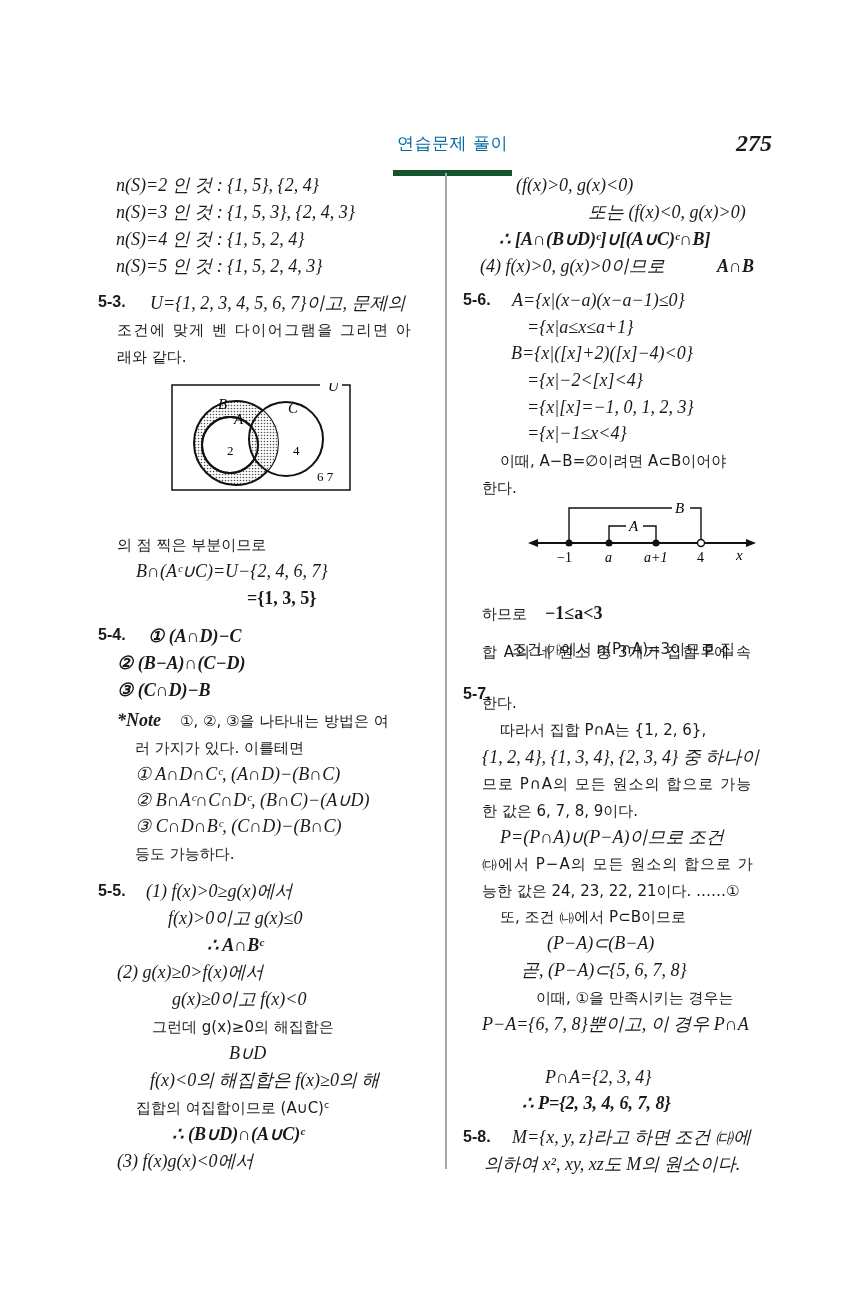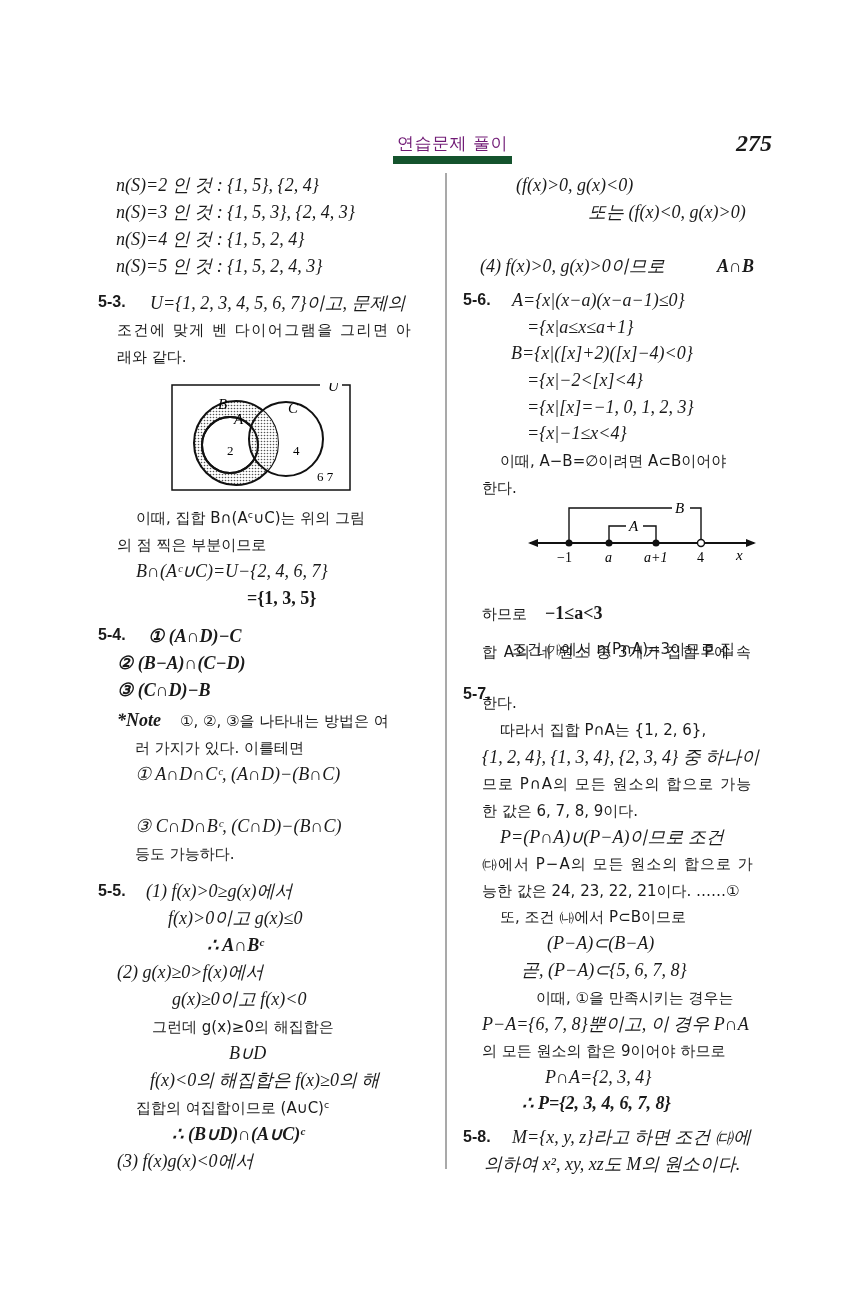--- a/index.html
+++ b/index.html
@@ -1,20 +1,20 @@
 <!DOCTYPE html>
 <html><head>
 <meta charset="utf-8">
 <style>
   html, body { margin: 0; padding: 0; background: #ffffff; }
   body { width: 868px; height: 1316px; position: relative; overflow: hidden;
          font-family: "DejaVu Serif", "Liberation Serif", serif; color: #1a1a1a; }
   .page { position: absolute; left: 0; top: 0; width: 868px; height: 1316px; }
   .hdr-title { position: absolute; left: 393px; top: 132px; font-family: "DejaVu Sans", sans-serif;
-               font-size: 17px; color: #701a75; border-bottom: 8px solid #14532d; padding: 0 4px 1px 4px; letter-spacing: 0.5px; }
+               font-size: 17px; color: #0369a1; border-bottom: 6px solid #14532d; padding: 0 4px 15px 4px; letter-spacing: 0.5px; }
   .hdr-page { position: absolute; left: 736px; top: 130px; font-family: "Liberation Serif", serif;
               font-weight: bold; font-style: italic; font-size: 24px; color: #1a1a1a; }
   .divider { position: absolute; left: 445px; top: 173px; width: 2px; height: 996px; background: #a9a9a9; }
   .line { position: absolute; white-space: nowrap; font-size: 16px; line-height: 22px; }
   .ko { font-family: "DejaVu Sans", sans-serif; font-size: 15px; }
   .m { font-family: "Liberation Serif", serif; font-style: italic; font-size: 18px; }
   .b { font-weight: bold; }
   .pnum { font-family: "Liberation Sans", sans-serif; font-weight: bold; font-size: 16px; color: #1a1a1a; }
   .venn { position: absolute; left: 170px; top: 383px; width: 184px; height: 110px; }
   .numline { position: absolute; left: 526px; top: 499px; width: 235px; height: 70px; }
@@ -61,51 +61,52 @@
     <rect x="150" y="-3" width="22" height="10" fill="#ffffff"></rect>
     <text x="158" y="8" font-family="Liberation Serif, serif" font-style="italic" font-size="15">U</text>
     <text x="48" y="26" font-family="Liberation Serif, serif" font-style="italic" font-size="15">B</text>
     <text x="64" y="41" font-family="Liberation Serif, serif" font-style="italic" font-size="15">A</text>
     <text x="118" y="30" font-family="Liberation Serif, serif" font-style="italic" font-size="15">C</text>
     <text x="57" y="72" font-family="Liberation Serif, serif" font-size="13">2</text>
     <text x="123" y="72" font-family="Liberation Serif, serif" font-size="13">4</text>
     <text x="147" y="98" font-family="Liberation Serif, serif" font-size="13">6  7</text>
   </svg>
 
-  <div class="line ko" style="left:136px;top:507px;">이때, 집합 B∩(Aᶜ∪C)는 위의 그림</div>
   <div class="line ko" style="left:117px;top:534px;">의 점 찍은 부분이므로</div>
   <div class="line m" style="left:136px;top:560px;">B∩(Aᶜ∪C)=U−{2, 4, 6, 7}</div>
   <div class="line m b" style="left:247px;top:587px;font-style:normal;">={1, 3, 5}</div>
 
   <div class="line pnum" style="left:98px;top:624px;">5-4.</div>
   <div class="line m b" style="left:148px;top:625px;">① (A∩D)−C</div>
   <div class="line m b" style="left:117px;top:652px;">② (B−A)∩(C−D)</div>
   <div class="line m b" style="left:117px;top:679px;">③ (C∩D)−B</div>
   <div class="line m b" style="left:117px;top:709px;">*Note</div>
   <div class="line ko" style="left:180px;top:710px;">①, ②, ③을 나타내는 방법은 여</div>
   <div class="line ko" style="left:135px;top:737px;">러 가지가 있다. 이를테면</div>
   <div class="line m" style="left:135px;top:763px;">① A∩D∩Cᶜ, (A∩D)−(B∩C)</div>
+  <div class="line m" style="left:135px;top:789px;">② B∩Aᶜ∩C∩Dᶜ, (B∩C)−(A∪D)</div>
   <div class="line m" style="left:135px;top:815px;">③ C∩D∩Bᶜ, (C∩D)−(B∩C)</div>
   <div class="line ko" style="left:135px;top:843px;">등도 가능하다.</div>
 
   <div class="line pnum" style="left:98px;top:880px;">5-5.</div>
   <div class="line m" style="left:146px;top:880px;">(1) f(x)&gt;0≥g(x)에서</div>
   <div class="line m" style="left:168px;top:907px;">f(x)&gt;0이고 g(x)≤0</div>
   <div class="line m b" style="left:207px;top:934px;">∴ A∩Bᶜ</div>
   <div class="line m" style="left:117px;top:961px;">(2) g(x)≥0&gt;f(x)에서</div>
   <div class="line m" style="left:172px;top:988px;">g(x)≥0이고 f(x)&lt;0</div>
   <div class="line ko" style="left:152px;top:1016px;text-align:right;">그런데 g(x)≥0의 해집합은</div>
   <div class="line m" style="left:229px;top:1042px;">B∪D</div>
   <div class="line m" style="left:150px;top:1069px;">f(x)&lt;0의 해집합은 f(x)≥0의 해</div>
   <div class="line ko" style="left:136px;top:1097px;">집합의 여집합이므로   (A∪C)ᶜ</div>
   <div class="line m b" style="left:172px;top:1123px;">∴ (B∪D)∩(A∪C)ᶜ</div>
   <div class="line m" style="left:117px;top:1150px;">(3) f(x)g(x)&lt;0에서</div>
 
   <div class="line m" style="left:516px;top:174px;">(f(x)&gt;0, g(x)&lt;0)</div>
   <div class="line m" style="left:588px;top:201px;">또는 (f(x)&lt;0, g(x)&gt;0)</div>
+  <div class="line m b" style="left:499px;top:228px;">∴ [A∩(B∪D)ᶜ]∪[(A∪C)ᶜ∩B]</div>
   <div class="line m" style="left:480px;top:255px;">(4) f(x)&gt;0, g(x)&gt;0이므로</div>
   <div class="line m b" style="left:717px;top:255px;">A∩B</div>
 
   <div class="line pnum" style="left:463px;top:289px;">5-6.</div>
   <div class="line m" style="left:512px;top:289px;">A={x|(x−a)(x−a−1)≤0}</div>
   <div class="line m" style="left:527px;top:316px;">={x|a≤x≤a+1}</div>
   <div class="line m" style="left:511px;top:342px;">B={x|([x]+2)([x]−4)&lt;0}</div>
   <div class="line m" style="left:527px;top:369px;">={x|−2&lt;[x]&lt;4}</div>
   <div class="line m" style="left:527px;top:396px;">={x|[x]=−1, 0, 1, 2, 3}</div>
   <div class="line m" style="left:527px;top:422px;">={x|−1≤x&lt;4}</div>
@@ -145,21 +146,20 @@
   <div class="line ko" style="left:482px;top:773px;letter-spacing:1px;">므로 P∩A의 모든 원소의 합으로 가능</div>
   <div class="line ko" style="left:482px;top:800px;">한 값은 6, 7, 8, 9이다.</div>
   <div class="line m" style="left:500px;top:826px;">P=(P∩A)∪(P−A)이므로 조건</div>
   <div class="line ko" style="left:482px;top:853px;letter-spacing:1px;">㈐에서 P−A의 모든 원소의 합으로 가</div>
   <div class="line ko" style="left:482px;top:880px;">능한 값은 24, 23, 22, 21이다.   ……①</div>
   <div class="line ko" style="left:500px;top:906px;">또, 조건 ㈏에서 P⊂B이므로</div>
   <div class="line m" style="left:547px;top:932px;">(P−A)⊂(B−A)</div>
   <div class="line m" style="left:521px;top:959px;">곧, (P−A)⊂{5, 6, 7, 8}</div>
   <div class="line ko" style="left:500px;top:987px;margin-left:36px;">이때, ①을 만족시키는 경우는</div>
   <div class="line m" style="left:482px;top:1013px;">P−A={6, 7, 8}뿐이고, 이 경우 P∩A</div>
-  <div class="line ko" style="left:482px;top:1040px;">의 모든 원소의 합은 9이어야 하므로</div>
   <div class="line m" style="left:545px;top:1066px;">P∩A={2, 3, 4}</div>
   <div class="line m b" style="left:522px;top:1092px;">∴ P={2, 3, 4, 6, 7, 8}</div>
 
   <div class="line pnum" style="left:463px;top:1126px;">5-8.</div>
   <div class="line m" style="left:512px;top:1126px;">M={x, y, z}라고 하면 조건 ㈐에</div>
   <div class="line m" style="left:484px;top:1153px;">의하여 x², xy, xz도 M의 원소이다.</div>
 
 </div>
 
 </body></html>

